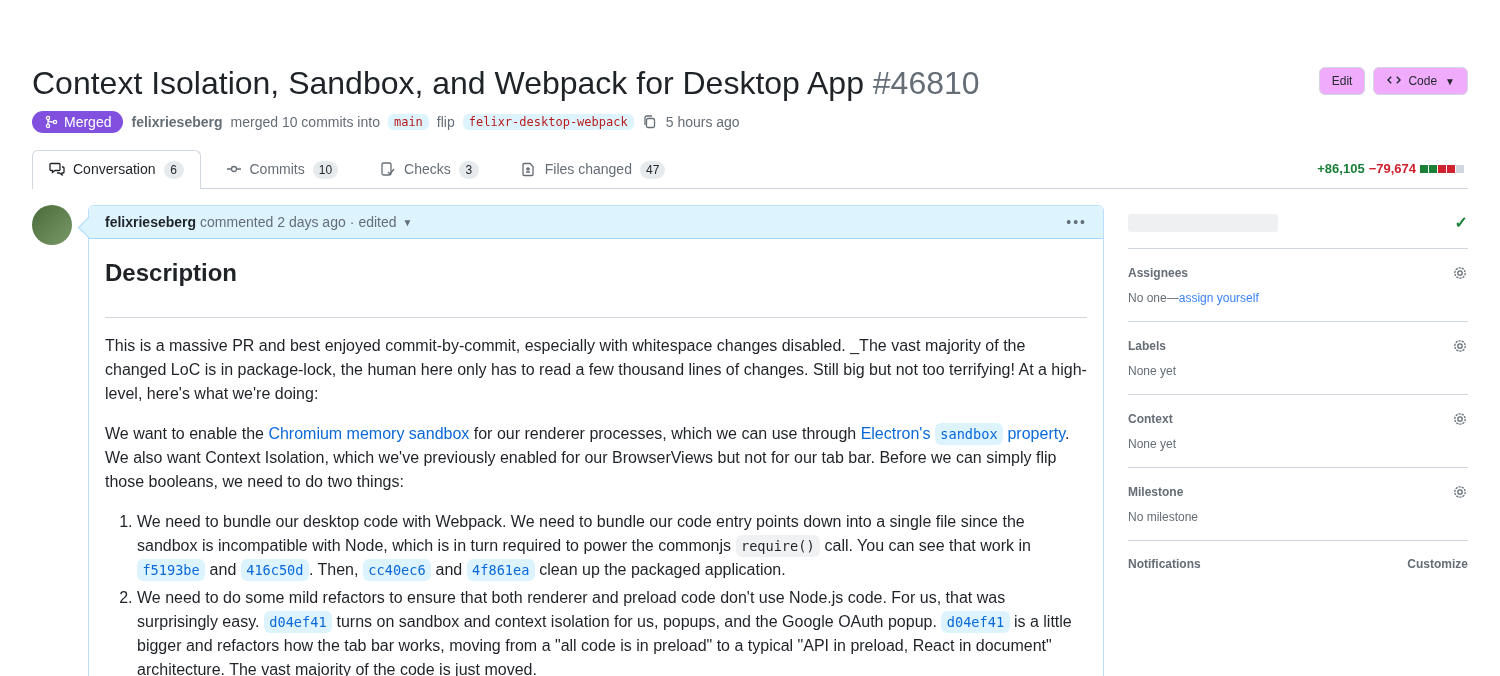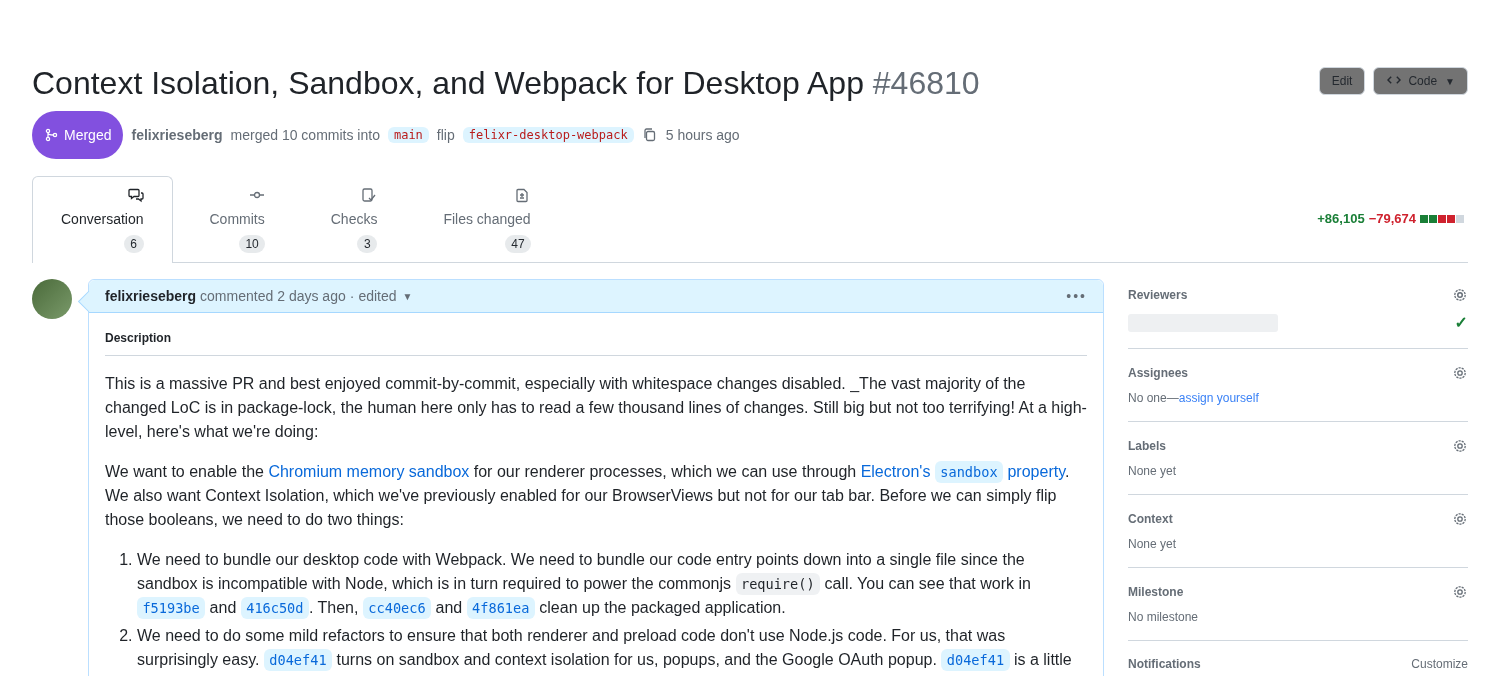--- a/index.html
+++ b/index.html
@@ -11,51 +11,51 @@
 }
 .container { padding: 16px 32px; max-width: 1500px; }
 .header-row { display: flex; justify-content: space-between; align-items: flex-start; gap: 16px; margin-top: 47px; }
 .title-area { flex: 1; }
 h1.title { font-size: 32px; font-weight: 400; line-height: 1.25; margin-bottom: 8px; }
 h1.title .issue-num { color: #656d76; font-weight: 300; }
 .header-actions { display: flex; gap: 8px; padding-top: 4px;}
 .btn {
   display: inline-flex; align-items: center; gap: 6px;
   padding: 5px 12px; font-size: 12px; font-weight: 500;
-  border: 1px solid #d0d7de; border-radius: 6px; background: #737373;
+  border: 1px solid #d0d7de; border-radius: 6px; background: #f0abfc;
   cursor: pointer; color: #24292f;
 }
 .btn .caret { font-size: 10px; margin-left: 2px;}
 .subheader { display: flex; align-items: center; gap: 8px; flex-wrap: wrap; margin-bottom: 16px; font-size: 14px; }
 .state-badge {
   display: inline-flex; align-items: center; gap: 4px;
   background: #8250df; color: #fff; font-weight: 500;
-  padding: 16px 12px; border-radius: 999px; font-size: 14px;
+  padding: 3px 12px; border-radius: 999px; font-size: 14px;
 }
 .subheader .muted { color: #656d76; }
 .subheader .author { color: #656d76; font-weight: 600; }
 .branch {
   font-family: ui-monospace, SFMono-Regular, Menlo, monospace;
   background: #ddf4ff; color: #b91c1c;
   padding: 1px 6px; border-radius: 6px; font-size: 12px;
 }
 .copy-icon { color: #656d76; cursor: pointer; display:inline-flex;}
 .tabs {
   display: flex; align-items: center;
   border-bottom: 1px solid #d0d7de;
   margin-top: 16px;
   gap: 8px;
 }
 .tab {
-  display: inline-flex; align-items: flex-end; gap: 8px;
-  padding: 10px 28px; cursor: pointer; color: #656d76;
+  display: inline-flex; align-items: flex-start; gap: 8px;
+  padding: 10px 16px; cursor: pointer; color: #656d76;
   border: 1px solid transparent; border-bottom: none;
   border-top-left-radius: 6px; border-top-right-radius: 6px;
   font-size: 14px;
-  position: relative; top: 1px; flex-direction: column;
+  position: relative; top: 1px;
 }
 .tab.active {
   color: #1f2328; background: #fff;
   border-color: #d0d7de;
 }
 .tab .counter {
   background: rgba(175,184,193,0.3); color: #24292f;
   padding: 0 6px; border-radius: 999px; font-size: 12px; min-width: 20px;
   text-align: center; line-height: 18px; height: 18px;
 }
@@ -86,21 +86,21 @@
   background: #ddf4ff; border-bottom: 1px solid #54aeff66;
   border-top-left-radius: 6px; border-top-right-radius: 6px;
   padding: 8px 16px; display: flex; align-items: center; gap: 4px;
   color: #656d76;
 }
 .timeline-item { border-color: #54aeff66; }
 .comment-header .author2 { color: #1f2328; font-weight: 600; }
 .comment-header .kebab { margin-left: auto; cursor: pointer; color: #656d76; letter-spacing: 2px;}
 .edited-caret { font-size: 10px; margin-left: 2px;}
 .comment-body { padding: 16px 16px 8px; font-size: 16px; line-height: 1.5; color: #1f2328;}
-.comment-body h3 { font-size: 12px; font-weight: 600; border-bottom: 1px solid #d0d7de; padding-bottom: 8px; margin-bottom: 16px;}
+.comment-body h3 { font-size: 24px; font-weight: 600; border-bottom: 1px solid #d0d7de; padding-bottom: 26px; margin-bottom: 16px;}
 .comment-body p { margin-bottom: 16px; }
 .comment-body a { color: #0969da; text-decoration: none; }
 .comment-body code {
   font-family: ui-monospace, SFMono-Regular, Menlo, monospace;
   font-size: 85%; background: rgba(175,184,193,0.2);
   padding: 0.2em 0.4em; border-radius: 6px;
 }
 .comment-body a code, .comment-body code.sha {
   font-family: ui-monospace, SFMono-Regular, Menlo, monospace;
   font-size: 85%; background: #ddf4ff; color: #0969da;
@@ -110,21 +110,21 @@
 .comment-body li { margin-bottom: 4px;}
 .sidebar { width: 340px; flex-shrink: 0; font-size: 12px; color: #656d76;}
 .side-section { border-bottom: 1px solid #d0d7de; padding: 16px 0;}
 .side-section:first-child { padding-top: 8px;}
 .side-head { display: flex; justify-content: space-between; align-items: center; margin-bottom: 10px; font-weight: 600; color: #656d76;}
 .side-head .gear { cursor: pointer; color: #656d76;}
 .reviewer-row { display: flex; align-items: center; justify-content: space-between;}
 .reviewer-placeholder { width: 150px; height: 18px; background: #eef0f2; border-radius: 3px;}
 .check { color: #1a7f37; font-weight: bold; font-size: 16px;}
 .assign-link { color: #3b82f6; cursor: pointer;}
-.customize { float: right; font-size: 12px; color: #656d76; cursor:pointer; font-weight:400;}
+.customize { float: right; font-size: 12px; color: #656d76; cursor:pointer; font-weight:700;}
 svg { display: block; }
 </style>
 </head>
 <body>
 
 <div class="container">
   <div class="header-row">
     <div class="title-area">
       <h1 class="title">
         <span>Context Isolation, Sandbox, and Webpack for Desktop App</span>
@@ -242,30 +242,20 @@
             <li>
               <span>We need to do some mild refactors to ensure that both renderer and preload code don't use Node.js code. For us, that was surprisingly easy. </span><code class="sha">d04ef41</code><span> turns on sandbox and context isolation for us, popups, and the Google OAuth popup. </span><code class="sha">d04ef41</code><span> is a little bigger and refactors how the tab bar works, moving from a "all code is in preload" to a typical "API in preload, React in document" architecture. The vast majority of the code is just moved.</span>
             </li>
           </ol>
         </div>
       </div>
     </div>
 
     <div class="sidebar">
       <div class="side-section">
-        <div class="side-head">
-          <span>Reviewers</span>
-          <span class="gear">
-              <svg width="16" height="16" viewBox="0 0 16 16">
-                <path fill="currentColor" d="M8 5a3 3 0 1 0 0 6 3 3 0 0 0 0-6zm0 4.5A1.5 1.5 0 1 1 8 6.5a1.5 1.5 0 0 1 0 3z"></path>
-                <path fill="currentColor" d="M13.3 8.6l1.4-.8-1-1.7-1.5.6c-.3-.3-.6-.5-.9-.7l.1-1.6-2-.3-.4 1.5c-.4 0-.8.1-1.1.2L6.7 4.5l-1.7 1 .6 1.5c-.3.3-.5.6-.7.9l-1.6-.1-.3 2 1.5.4c0 .4.1.8.2 1.1L3.5 12.3l1 1.7 1.5-.6c.3.3.6.5.9.7l-.1 1.6 2 .3.4-1.5c.4 0 .8-.1 1.1-.2l1.2 1.3 1.7-1-.6-1.5c.3-.3.5-.6.7-.9l1.6.1.3-2-1.5-.4c0-.4-.1-.8-.2-1.1z" opacity="0"></path>
-                <circle cx="8" cy="8" r="5.2" fill="none" stroke="currentColor" stroke-width="1.3" stroke-dasharray="2.2 1"></circle>
-              </svg>
-            </span>
-        </div>
         <div class="reviewer-row">
           <div class="reviewer-placeholder"></div>
           <span class="check">✓</span>
         </div>
       </div>
 
       <div class="side-section">
         <div class="side-head">
           <span>Assignees</span>
           <span class="gear">

